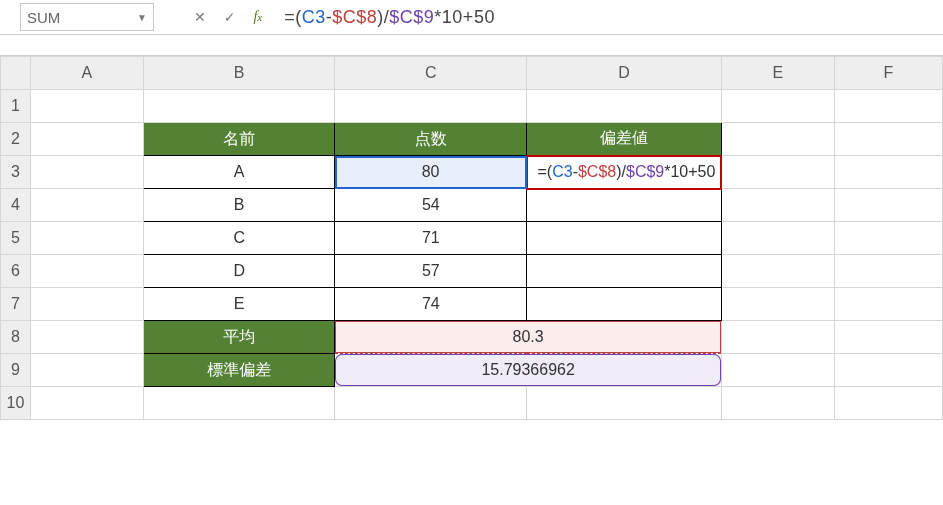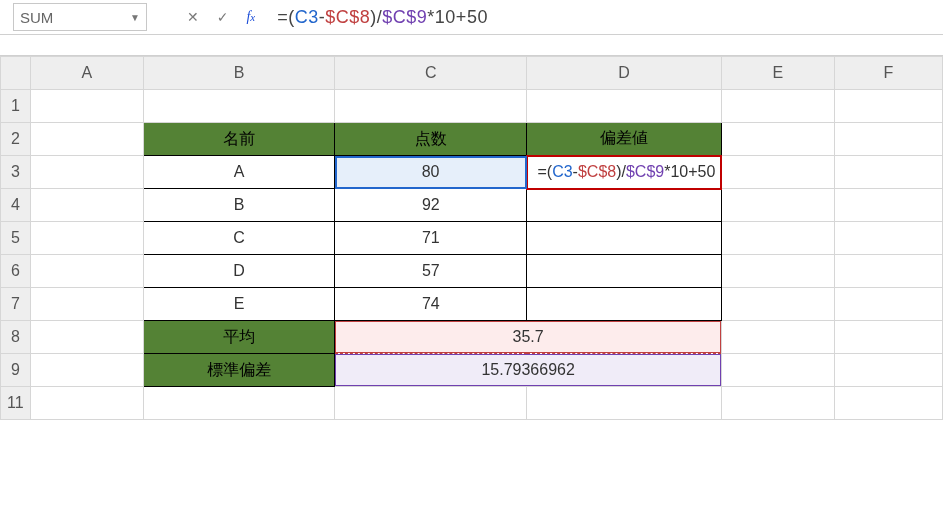--- a/index.html
+++ b/index.html
@@ -14,39 +14,39 @@
   .fbar {
     display: flex;
     align-items: center;
     height: 34px;
     border-bottom: 1px solid #d0d0d0;
     background: #fff;
   }
   .namebox {
     width: 120px;
     height: 26px;
-    margin-left: 13px;
+    margin-left: 20px;
     display: flex;
     align-items: center;
     justify-content: space-between;
     border: 1px solid #c8c8c8;
     background: #fff;
     padding: 0 6px;
     color: #666;
     font-size: 15px;
   }
   .dd { color:#777; font-size:10px; }
   .fbar-btns {
     display: flex;
     align-items: center;
     gap: 18px;
     margin-left: 40px;
     color: #7a7a7a;
   }
-  .fbar-btns .fx { font-style: italic; font-family: "Times New Roman", serif; color:#1d4ed8; }
+  .fbar-btns .fx { font-style: italic; font-family: "Times New Roman", serif; color:#4d7c0f; }
   .ftext {
     margin-left: 22px;
     font-size: 18px;
     color: #444;
     letter-spacing: 0.5px;
   }
   .ftext .c-blue  { color:#2266cc; }
   .ftext .c-red   { color:#c04040; }
   .ftext .c-purp  { color:#7040b0; }
 
@@ -81,21 +81,21 @@
   .grid th {
     background: #eeeeee;
     color: #555;
     font-weight: normal;
   }
   .grid th.corner { background:#eeeeee; }
 
   
   .hgreen {
     background: #548235 !important;
-    color: #000000;
+    color: #ffffff;
     border: 1px solid #000 !important;
   }
   
   .bb { border: 1px solid #000 !important; }
 
   
   .editcell {
     border: 2px solid #c00000 !important;
     text-align: left;
     padding-left: 6px;
@@ -111,21 +111,21 @@
     outline: 2px solid #2266cc;
     outline-offset: -2px;
   }
   
   .prec-red {
     background: #fdecec !important;
   }
   
   .out-red   { box-shadow: inset 0 0 0 1px #c04040, inset 0 0 0 2px #fff0; border:1px dashed #c04040 !important; }
   .out-purp  { box-shadow: inset 0 0 0 1px #7040b0; border:1px dashed #7040b0 !important; }
-  .bg-lav    { background:#f0ecf8 !important; }
+  .bg-lav    { background:#f0ecf8 !important;border-radius:7px; }
 
 </style>
 </head>
 <body>
 
 <div class="fbar">
   <div class="namebox">
     <span>SUM</span>
     <span class="dd">▼</span>
   </div>
@@ -191,21 +191,21 @@
       <span>=(</span><span class="p-blue">C3</span><span>-</span><span class="p-red">$C$8</span><span>)/</span><span class="p-purp">$C$9</span><span>*10+50</span>
     </td>
     <td></td>
     <td></td>
   </tr>
 
   <tr>
     <th>4</th>
     <td></td>
     <td class="bb">B</td>
-    <td class="bb">92</td>
+    <td class="bb">54</td>
     <td class="bb"></td>
     <td></td>
     <td></td>
   </tr>
 
   <tr>
     <th>5</th>
     <td></td>
     <td class="bb">C</td>
     <td class="bb">71</td>
@@ -231,38 +231,38 @@
     <td class="bb">74</td>
     <td class="bb"></td>
     <td></td>
     <td></td>
   </tr>
 
   <tr>
     <th>8</th>
     <td></td>
     <td class="hgreen">平均</td>
-    <td class="bb prec-red out-red" colspan="2">35.7</td>
+    <td class="bb prec-red out-red" colspan="2">80.3</td>
     <td></td>
     <td></td>
   </tr>
 
   <tr>
     <th>9</th>
     <td></td>
     <td class="hgreen">標準偏差</td>
     <td class="bb bg-lav out-purp" colspan="2">15.79366962</td>
     <td></td>
     <td></td>
   </tr>
 
-
-  <tr>
-    <th>11</th>
-    <td></td>
-    <td></td>
-    <td></td>
-    <td></td>
-    <td></td>
-    <td></td>
-  </tr>
+  <tr>
+    <th>10</th>
+    <td></td>
+    <td></td>
+    <td></td>
+    <td></td>
+    <td></td>
+    <td></td>
+  </tr>
+
 </tbody>
   </table>
 
 </body></html>

